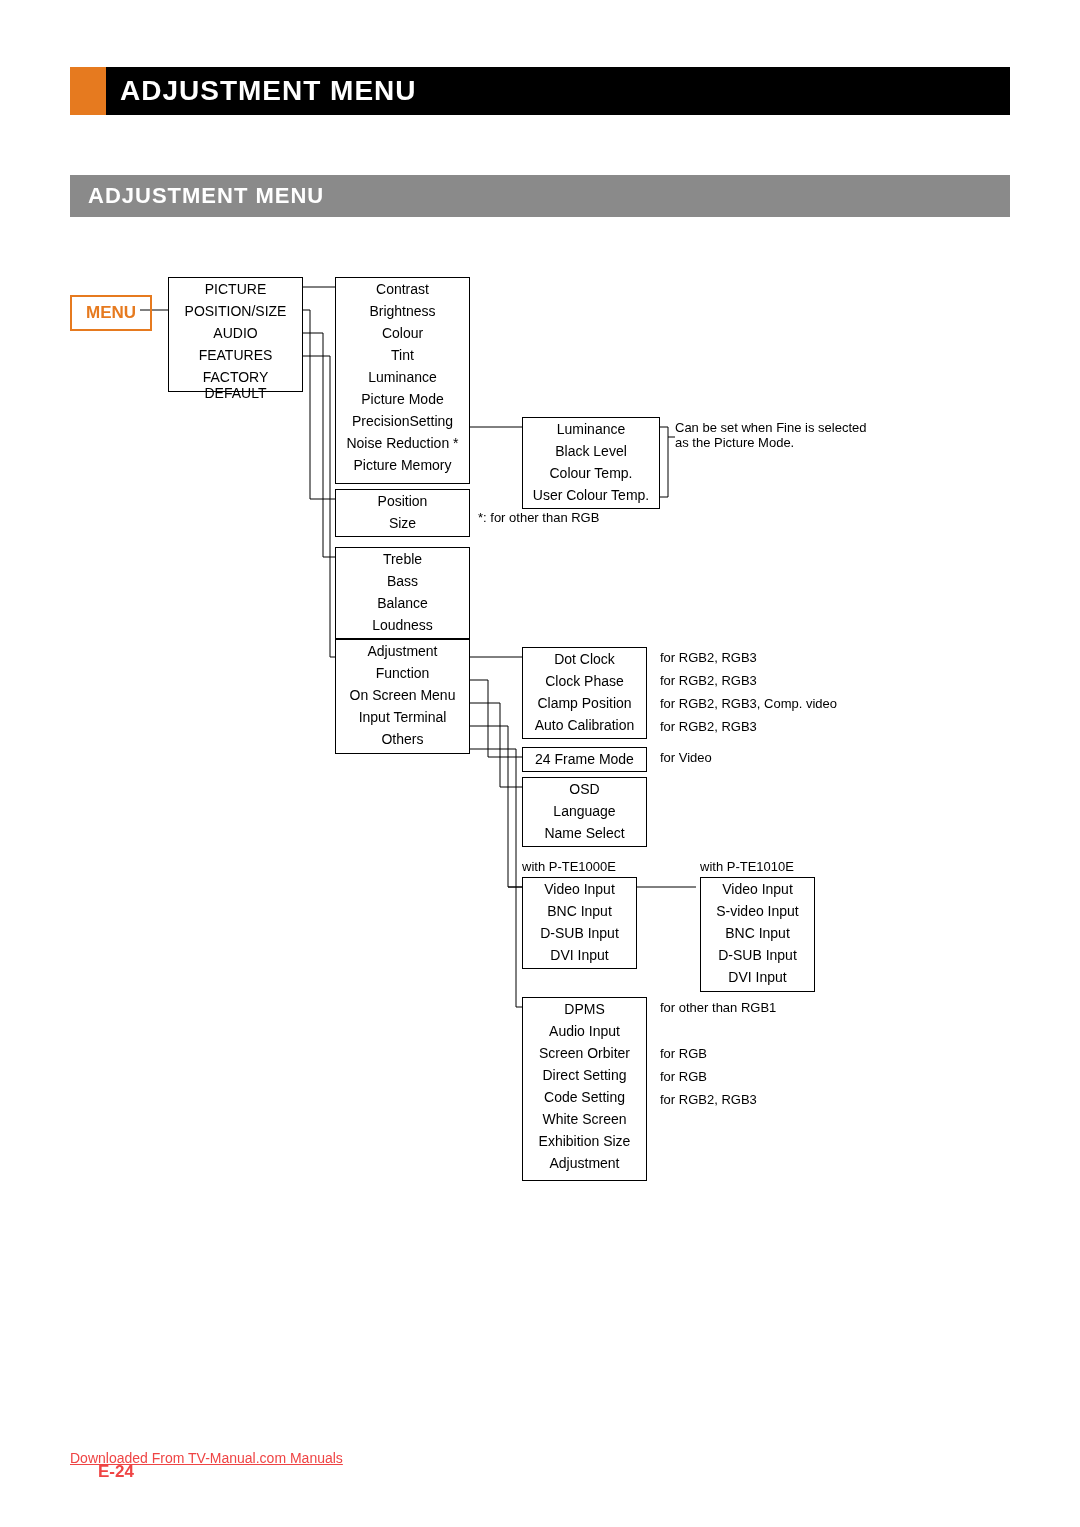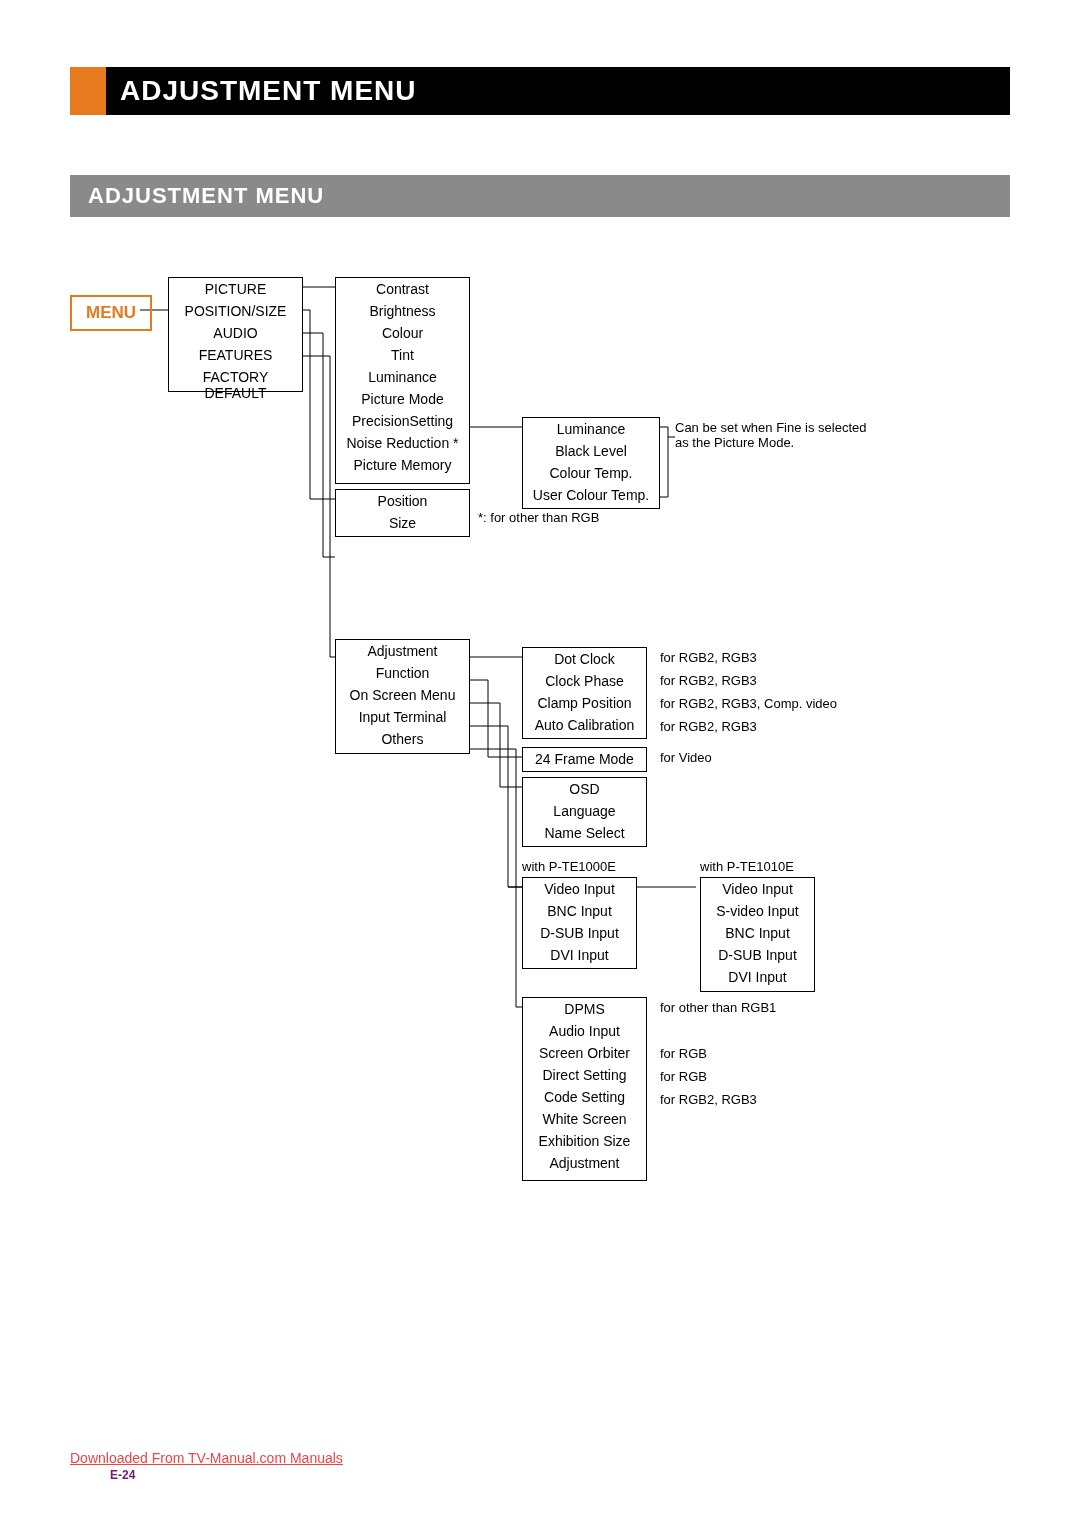--- a/index.html
+++ b/index.html
@@ -83,25 +83,25 @@
   .link {
     position: absolute;
     left: 0;
     bottom: 12px;
     color: #ef4444;
     text-decoration: underline;
     font-size: 14px;
   }
   .page-num {
     position: absolute;
-    left: 40px;
+    left: 28px;
     bottom: -3px;
-    font-size: 12px;
-    font-weight: bold;
-    color: #701a75;
+    font-size: 17px;
+    font-weight: bold;
+    color: #ef4444;
   }
   svg.connectors {
     position: absolute;
     left: 0;
     top: 0;
     width: 100%;
     height: 100%;
     pointer-events: none;
   }
 </style>
@@ -187,20 +187,26 @@
       <div style="padding:3px 8px">PrecisionSetting</div>
       <div style="padding:3px 8px">Noise Reduction *</div>
       <div style="padding:3px 8px">Picture Memory</div>
     </div>
 
     <div class="box" style="left:265px;top:212;width:135px;height:48px;padding:0;top:212px">
       <div style="padding:3px 8px">Position</div>
       <div style="padding:3px 8px">Size</div>
     </div>
 
+    <div class="box" style="left:265px;top:270px;width:135px;height:92px;padding:0">
+      <div style="padding:3px 8px">Treble</div>
+      <div style="padding:3px 8px">Bass</div>
+      <div style="padding:3px 8px">Balance</div>
+      <div style="padding:3px 8px">Loudness</div>
+    </div>
 
     <div class="box" style="left:265px;top:362px;width:135px;height:115px;padding:0">
       <div style="padding:3px 8px">Adjustment</div>
       <div style="padding:3px 8px">Function</div>
       <div style="padding:3px 8px">On Screen Menu</div>
       <div style="padding:3px 8px">Input Terminal</div>
       <div style="padding:3px 8px">Others</div>
     </div>
 
     <div class="box" style="left:452px;top:140px;width:138px;height:92px;padding:0">

